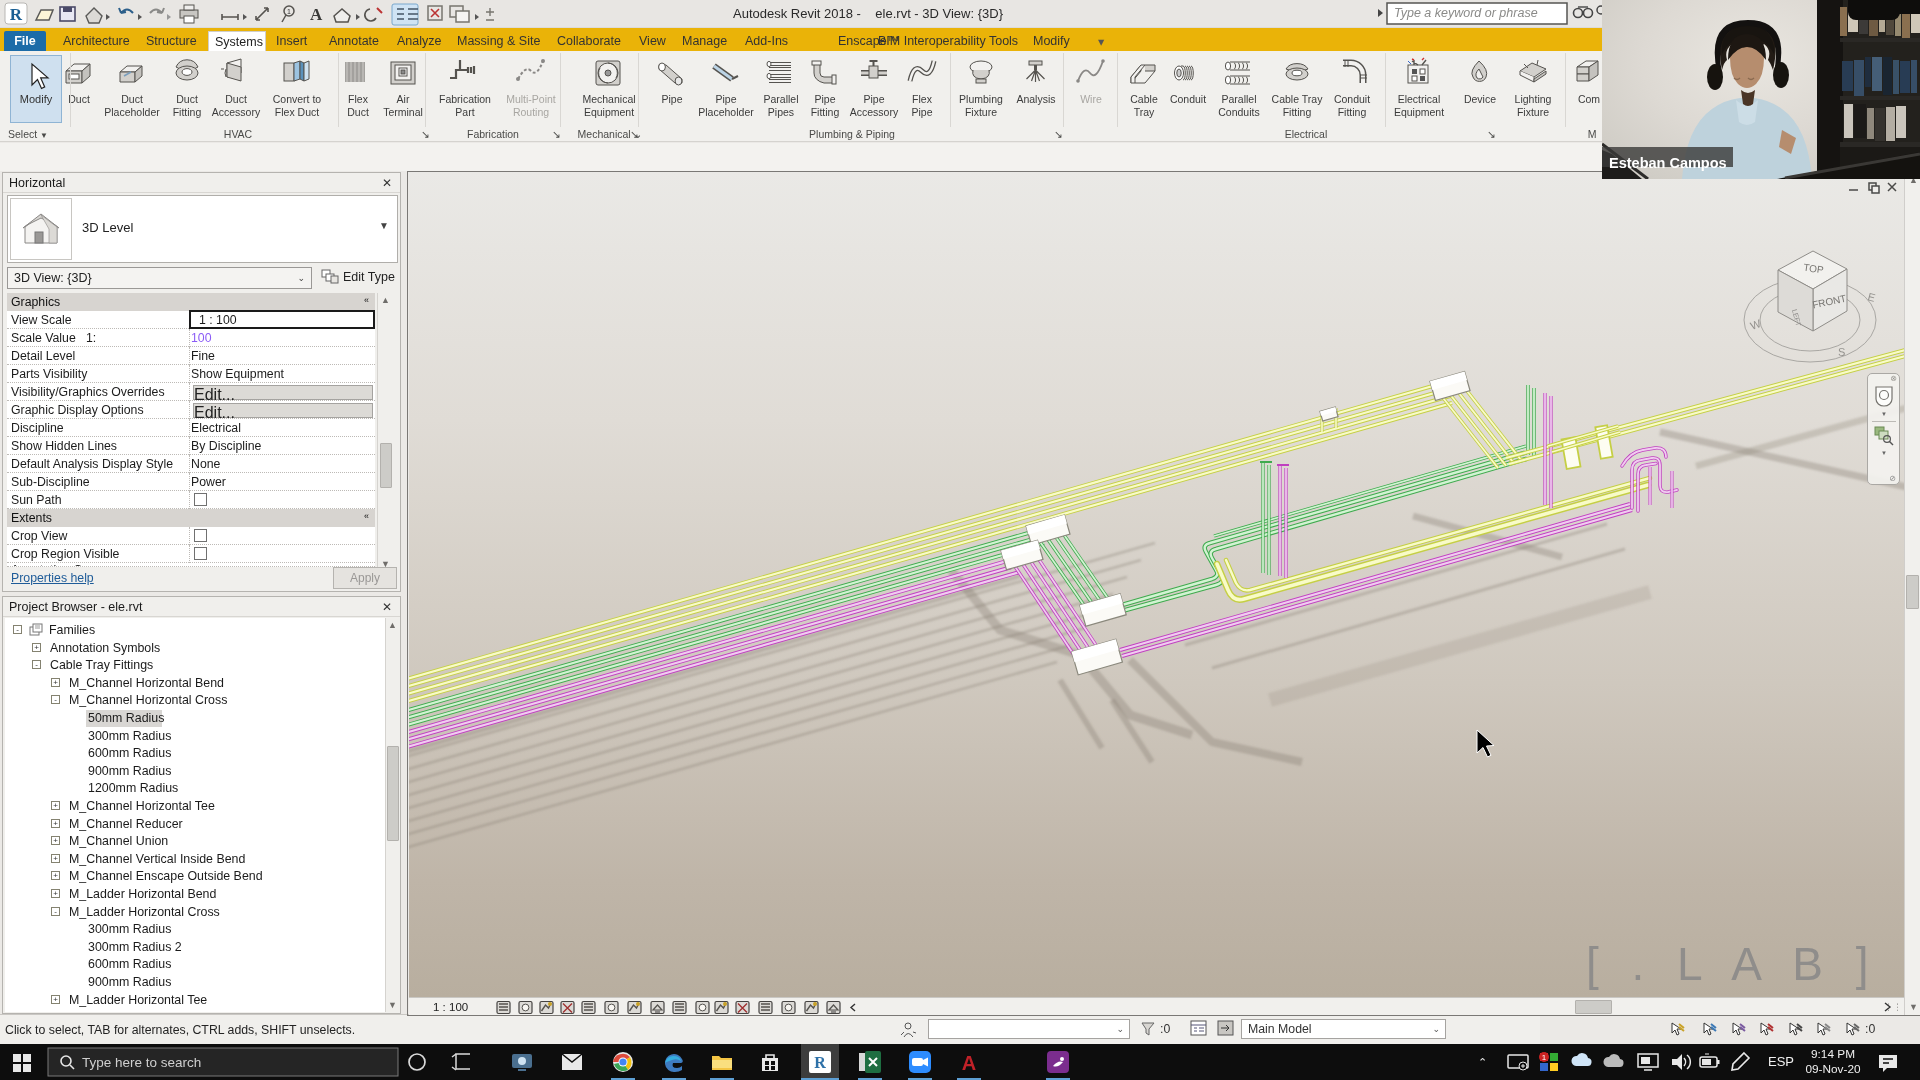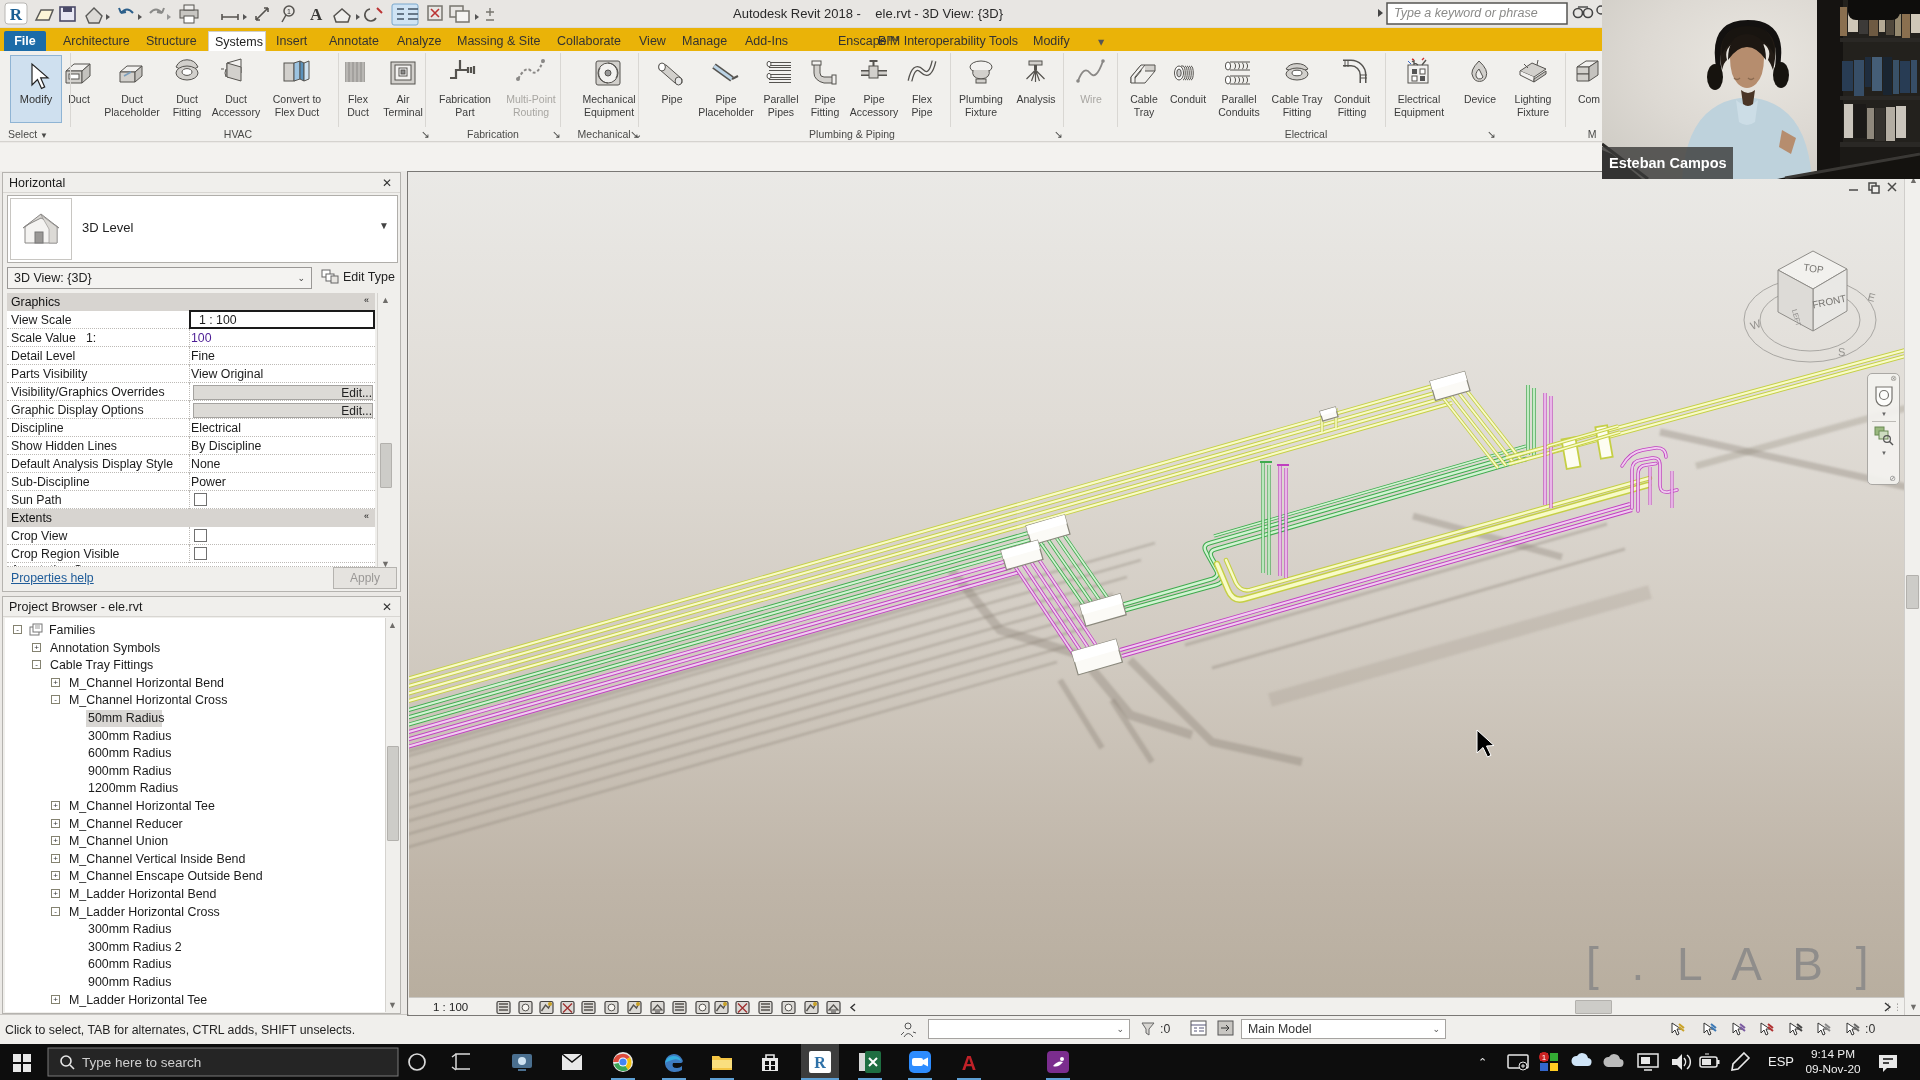--- a/index.html
+++ b/index.html
@@ -18,36 +18,36 @@
 .plab{position:absolute;top:127px;height:14px;font-size:10.5px;color:#4a4a48;text-align:center;line-height:14px}
 #props{left:2px;top:172px;width:399px;height:420px;background:#f0efec;border:1px solid #b5b3af}
 #browser{left:2px;top:596px;width:399px;height:418px;background:#f0efec;border:1px solid #b5b3af}
 .ptitle{position:absolute;left:0;top:0;width:100%;height:20px;background:#f0efec;border-bottom:1px solid #d8d6d2;font-size:12.5px;color:#1a1a1a;padding:3px 0 0 6px}
 .px{position:absolute;top:3px;right:8px;font-size:12px;color:#333}
 .prow{position:absolute;left:4px;width:368px;height:18px;border-bottom:1px dotted #bdbab6;background:#fff;font-size:12.3px;color:#1c1c1c}
 .prow .k{position:absolute;left:4px;top:2px;white-space:nowrap}
 .prow .v{position:absolute;left:184px;top:2px;white-space:nowrap}
 .prow .vline{position:absolute;left:182px;top:0;width:1px;height:18px;border-left:1px dotted #bdbab6}
 .phdr{position:absolute;left:4px;width:368px;height:18px;background:#d7d4d0;font-size:12.3px;color:#111;padding:2px 0 0 4px}
-.gbtn{position:absolute;left:186px;top:1.5px;width:180px;height:15px;background:#dcdad6;border:1px solid #a5a3a0;text-align:right;font-size:12px;color:#222}
+.gbtn{position:absolute;left:186px;top:1.5px;width:180px;height:15px;background:#dcdad6;border:1px solid #a5a3a0;text-align:left;font-size:16px;color:#222}
 .cb{position:absolute;left:187px;top:2px;width:13px;height:13px;background:#fff;border:1px solid #707070}
 .trow{position:absolute;font-size:12.4px;color:#1b1b1b;white-space:nowrap;height:17px}
 .exp{position:absolute;width:9px;height:9px;border:1px solid #848270;background:#fff;font-size:8px;line-height:7px;text-align:center;color:#333}
 #statusbar{left:0;top:1014px;width:1540px;height:30px;background:#f0efec;border-top:1px solid #c9c7c3;font-size:12.3px;color:#242424}
 #taskbar{left:0;top:1044px;width:1920px;height:36px;background:#0d0d0d}
 #canvas{left:409px;top:172px;width:1495px;height:825px;overflow:hidden;background:linear-gradient(180deg,#eae9e6 0%,#e0dcd6 30%,#cfc8be 62%,#bfb5a8 86%,#b8ae9f 100%)}
 #viewborder{left:407px;top:171px;width:1513px;height:845px;border:1px solid #7a7875;border-right:none}
 #vscroll{left:1904px;top:172px;width:16px;height:844px;background:#f1f0ed;border-left:1px solid #d0cecb}
 #hbar{left:409px;top:997px;width:1495px;height:19px;background:#f1f0ed;border-top:1px solid #c9c7c3;font-size:11.5px;color:#222}
 .thumbv{position:absolute;background:#cdccc8;border:1px solid #b3b1ad;border-radius:1px}
 .sarr{position:absolute;color:#6f6d6a;font-size:9px;text-align:center}
 #wm{position:absolute;left:1586px;top:937px;font-size:46px;color:#8f8d8b;letter-spacing:10px;white-space:nowrap}
 #webcam{left:1602px;top:0;width:318px;height:179px;background:#d9d6d0;overflow:hidden}
 .wc{position:absolute}
-#namelabel{position:absolute;left:0;top:147px;width:131px;height:32px;background:rgba(58,58,56,.8)}
+#namelabel{position:absolute;left:0;top:147px;width:131px;height:20px;background:rgba(58,58,56,.8)}
 #namelabel span{position:absolute;left:7px;top:8px;color:#fff;font-size:14.5px;font-weight:bold;white-space:nowrap}
 .ticon{position:absolute;top:1050px;width:24px;height:24px}
 .tline{position:absolute;top:1078px;height:2px;background:#5d9fd4}
 .trayico{position:absolute;color:#e8e8e8;font-size:13px;top:1056px}
 svg{position:absolute}
 </style></head>
 <body>
 <div id="titlebar" class="abs">
     <svg width="1920" height="28" viewBox="0 0 1920 28">
       <rect x="5" y="3" width="22" height="21" rx="3" fill="#fff" stroke="#b9b7b4"></rect>
@@ -409,31 +409,31 @@
     <div class="phdr" style="top:120px">Graphics<span style="position:absolute;right:6px;font-size:9px">«</span></div>
     <div class="prow" style="top:138px">
       <div class="vline"></div>
       <div class="k">View Scale</div>
       <div class="abs" style="left:182px;top:-1px;width:186px;height:19px;border:2px solid #1a1a1a;background:#fff"></div>
       <div class="v" style="left:192px;z-index:2">1 : 100</div>
     </div>
     <div class="prow" style="top:156px">
       <div class="vline"></div>
       <div class="k">Scale Value&nbsp;&nbsp;&nbsp;1:</div>
-      <div class="v" style="color:#4c1d95">100</div>
+      <div class="v" style="color:#8b5cf6">100</div>
     </div>
     <div class="prow" style="top:174px">
       <div class="vline"></div>
       <div class="k">Detail Level</div>
       <div class="v">Fine</div>
     </div>
     <div class="prow" style="top:192px">
       <div class="vline"></div>
       <div class="k">Parts Visibility</div>
-      <div class="v">View Original</div>
+      <div class="v">Show Equipment</div>
     </div>
     <div class="prow" style="top:210px">
       <div class="vline"></div>
       <div class="k">Visibility/Graphics Overrides</div>
       <div class="gbtn">Edit...</div>
     </div>
     <div class="prow" style="top:228px">
       <div class="vline"></div>
       <div class="k">Graphic Display Options</div>
       <div class="gbtn">Edit...</div>

